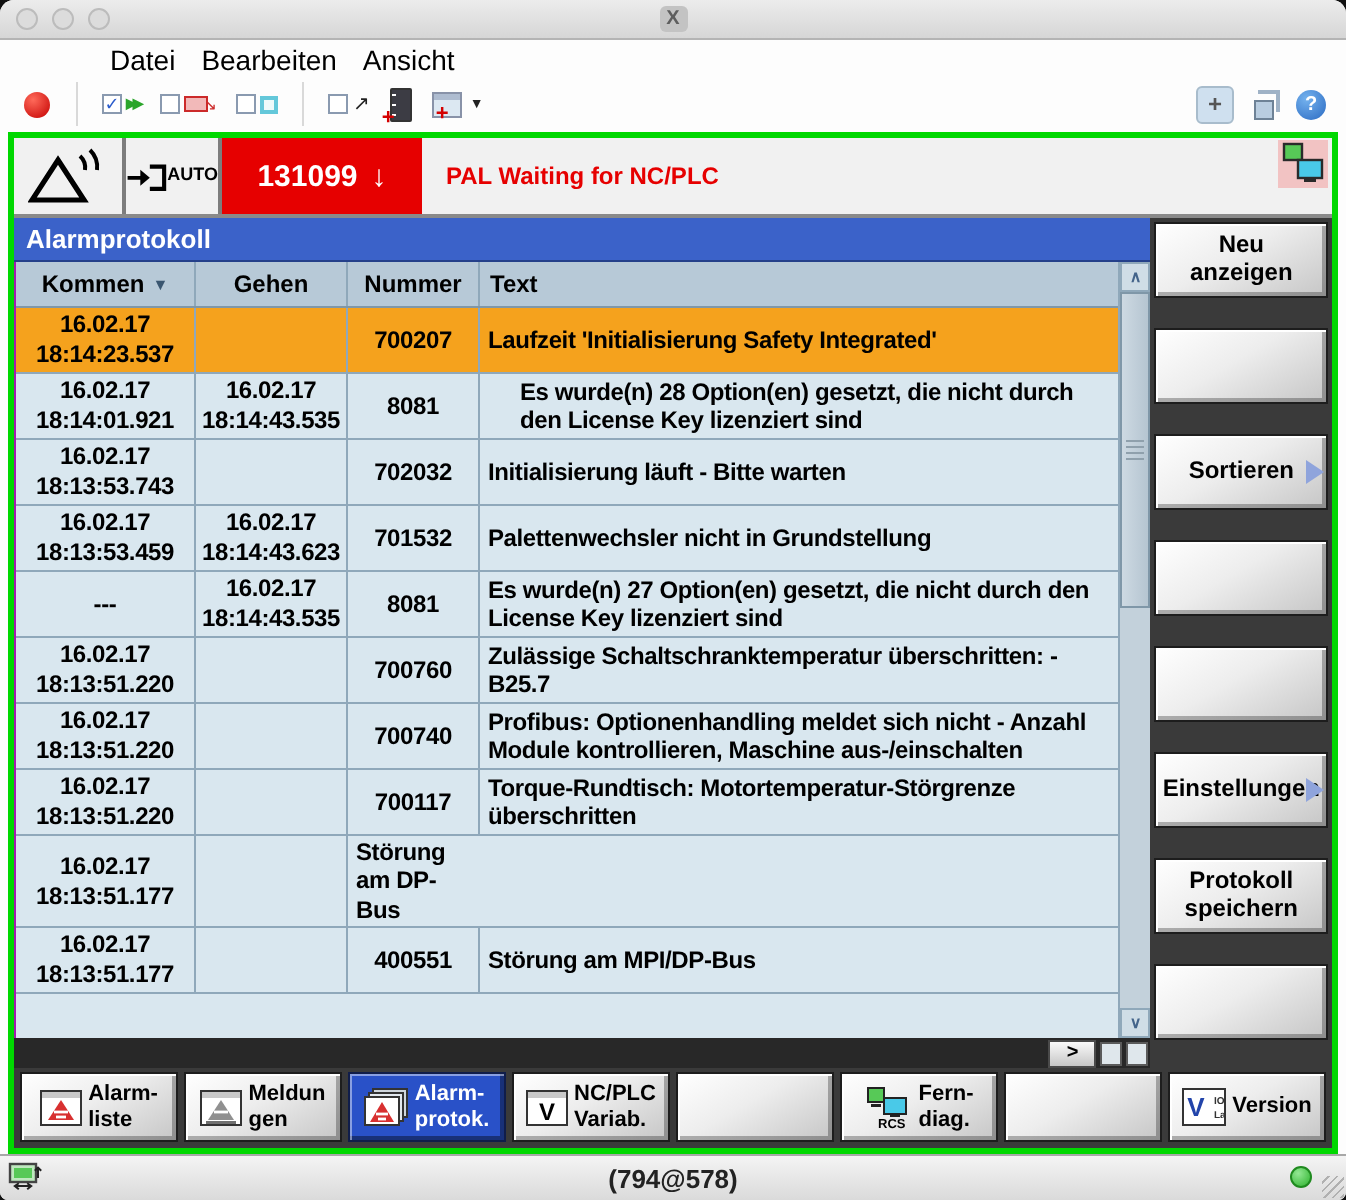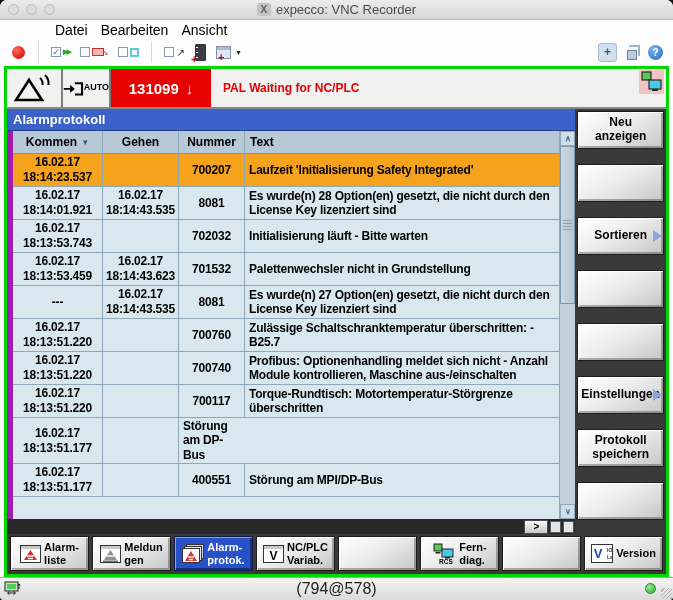--- a/index.html
+++ b/index.html
@@ -54,21 +54,21 @@
   .cell-msg{flex:1;justify-content:flex-start;padding-left:12px;color:#e60000;font-size:12px;border-right:none;}
   .rcs-corner{width:25px;height:24px;margin:1px 2px 0 0;background:#f2c3c3;position:relative;flex:0 0 auto;}
 
   
   .hmi-body{flex:1;display:flex;min-height:0;}
   .left-col{flex:1;display:flex;flex-direction:column;min-width:0;}
   .screen-title{flex:0 0 21px;background:#3b62c9;color:#fff;font-size:13px;display:flex;align-items:center;padding-left:6px;border-bottom:1px solid #24408a;}
 
   
   .table-zone{flex:1;display:flex;min-height:0;}
-  .grid{flex:1;display:flex;flex-direction:column;background:#d9e7ef;overflow:hidden;border-left:6px solid #a21caf;}
+  .grid{flex:1;display:flex;flex-direction:column;background:#d9e7ef;overflow:hidden;border-left:1px solid #a21caf;}
   .thead,.trow{display:grid;grid-template-columns:90px 76px 66px 1fr;}
   .thead{flex:0 0 22px;background:#b7c9d7;border-bottom:1px solid #7f97a8;font-size:12px;align-items:center;}
   .th{display:flex;align-items:center;justify-content:center;gap:4px;height:100%;border-right:1px solid #8fa8ba;}
   .th.tl{justify-content:flex-start;padding-left:5px;}
   .sort-arrow{font-size:8px;color:#3a5670;}
   .trow{border-bottom:1px solid #8fa8ba;background:#d9e7ef;min-height:30px;}
   .trow.selected{background:#f5a21d;}
   .td{border-right:1px solid #8fa8ba;font-size:12px;letter-spacing:-0.2px;display:flex;}
   .c-kommen,.c-gehen{align-items:center;justify-content:center;text-align:center;white-space:pre-line;line-height:1.25;padding:1px 1px;}
   .c-nummer{align-items:center;justify-content:center;}
@@ -99,40 +99,39 @@
   .tabbar{flex:0 0 40px;background:#3a3a3a;display:flex;gap:3px;padding:2px 3px 3px 3px;box-sizing:border-box;}
   .tab{flex:1;display:flex;align-items:center;justify-content:center;gap:3px;font-size:11px;line-height:1.1;
        white-space:pre-line;text-align:left;overflow:hidden;}
   .tab.selected{background:#2951c8;color:#fff;border:1px solid #101d4a;
        box-shadow:inset 1px 1px 0 rgba(255,255,255,.45),inset -2px -2px 0 rgba(0,0,0,.4);}
   .tab .ticon{flex:0 0 auto;display:flex;}
 
   
   .statusbar{flex:0 0 22px;background:linear-gradient(#f4f4f4,#dadada);border-top:1px solid #a8a8a8;display:flex;align-items:center;position:relative;}
   .sb-left{margin-left:4px;display:flex;}
-  .sb-center{position:absolute;left:0;right:0;text-align:center;font-size:16px;font-weight:normal;color:#222;}
+  .sb-center{position:absolute;left:0;right:0;text-align:center;font-size:13px;font-weight:bold;color:#222;}
   .sb-dot{position:absolute;right:17px;top:5px;width:11px;height:11px;border-radius:50%;
           background:radial-gradient(circle at 35% 30%,#93e893,#2db22d);border:1px solid #1f8a1f;box-sizing:border-box;}
   .sb-grip{position:absolute;right:1px;bottom:1px;width:11px;height:11px;
           background:repeating-linear-gradient(135deg,transparent 0 2px,#b0b0b0 2px 3px);}
 </style>
 </head>
 <body>
 
 <div class="window">
 
   <div class="titlebar">
     <div class="traffic">
       <div class="light"></div>
       <div class="light"></div>
       <div class="light"></div>
     </div>
     <div class="title-wrap">
       <span class="x11">X</span>
-      <span class="title-text">expecco: VNC Recorder</span>
     </div>
   </div>
 
   <div class="menubar">
     <span class="menu-item">Datei</span>
     <span class="menu-item">Bearbeiten</span>
     <span class="menu-item">Ansicht</span>
   </div>
 
   <div class="toolbar">
@@ -237,21 +236,21 @@
     <div class="td c-gehen"></div>
     <div class="td c-nummer">700207</div>
     <div class="td c-text" style="border-right:none;">Laufzeit 'Initialisierung Safety Integrated'</div>
   </div>
                   <div class="trow">
     <div class="td c-kommen">16.02.17
 18:14:01.921</div>
     <div class="td c-gehen">16.02.17
 18:14:43.535</div>
     <div class="td c-nummer">8081</div>
-    <div class="td c-text" style="border-right:none;">Es wurde(n) 28 Option(en) gesetzt, die nicht durch den License Key lizenziert sind</div>
+    <div class="td c-text" style="border-right:none;margin-left:16px;">Es wurde(n) 28 Option(en) gesetzt, die nicht durch den License Key lizenziert sind</div>
   </div>
                   <div class="trow">
     <div class="td c-kommen">16.02.17
 18:13:53.743</div>
     <div class="td c-gehen"></div>
     <div class="td c-nummer">702032</div>
     <div class="td c-text" style="border-right:none;">Initialisierung läuft - Bitte warten</div>
   </div>
                   <div class="trow">
     <div class="td c-kommen">16.02.17

